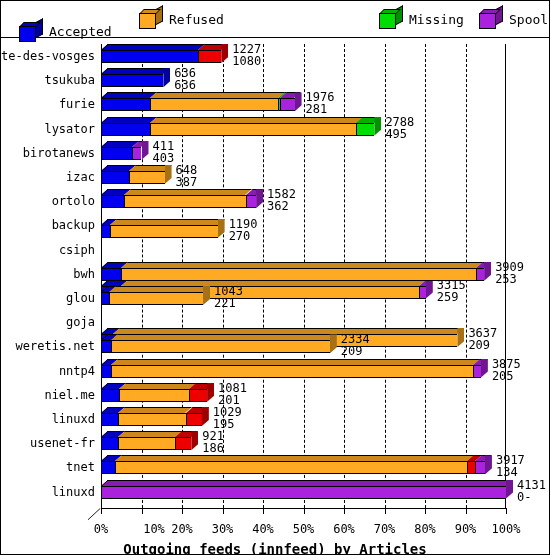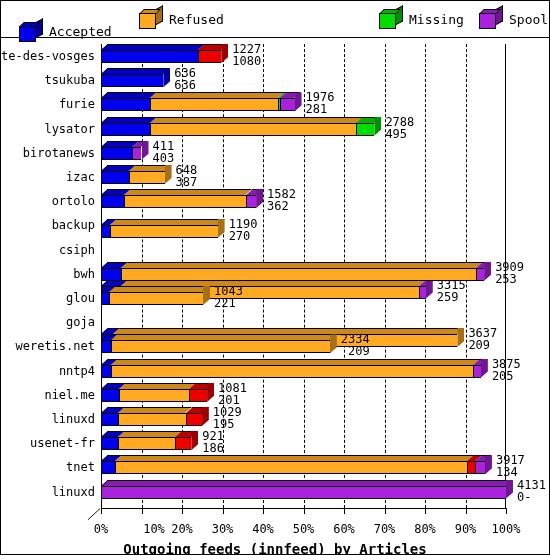--- a/index.html
+++ b/index.html
@@ -242,21 +242,21 @@
               <div>1043</div>
               <div>221</div>
             </div></div>
         </div>
         <div class="row" style="top: 290px; width: 425px;">
           <div class="bar3d"><div class="segtop" style="left: 0px; width: 12.15px; background: rgb(0, 0, 190); transform: skewX(-49deg); transform-origin: left bottom; border-top: 1px solid rgb(0, 0, 0); border-left: 1px solid rgb(0, 0, 0);"></div><div class="seg first" style="left: 0px; width: 12.15px; background: rgb(0, 0, 238);"></div><div class="segtop" style="left: 12.15px; width: 344.25px; background: rgb(204, 136, 27); transform: skewX(-49deg); transform-origin: left bottom; border-top: 1px solid rgb(0, 0, 0); border-left: none;"></div><div class="seg" style="left: 12.15px; width: 344.25px; background: rgb(255, 170, 34); border-left: 1px solid rgb(0, 0, 0);"></div><div class="capside" style="left: 356.4px; background: rgb(168, 112, 22); clip-path: polygon(0px 0px, 100% 0px, 100% 68%, 0px 100%); border: none;"></div><svg></svg><div class="valbox" style="left: 367.4px;">
               <div>3637</div>
               <div>209</div>
             </div></div>
         </div>
-        <div class="row" style="top: 296.4px; width: 425px; text-align: right;">
+        <div class="row" style="top: 296.4px; width: 425px;">
           <div class="bar3d"><div class="segtop" style="left: 0px; width: 10.125px; background: rgb(0, 0, 190); transform: skewX(-49deg); transform-origin: left bottom; border-top: 1px solid rgb(0, 0, 0); border-left: 1px solid rgb(0, 0, 0);"></div><div class="seg first" style="left: 0px; width: 10.125px; background: rgb(0, 0, 238);"></div><div class="segtop" style="left: 10.125px; width: 218.7px; background: rgb(204, 136, 27); transform: skewX(-49deg); transform-origin: left bottom; border-top: 1px solid rgb(0, 0, 0); border-left: none;"></div><div class="seg" style="left: 10.125px; width: 218.7px; background: rgb(255, 170, 34); border-left: 1px solid rgb(0, 0, 0);"></div><div class="capside" style="left: 228.825px; background: rgb(168, 112, 22); clip-path: polygon(0px 0px, 100% 0px, 100% 68%, 0px 100%); border: none;"></div><svg></svg><div class="valbox" style="left: 239.825px;">
               <div>2334</div>
               <div>209</div>
             </div></div>
         </div>
         <div class="row" style="top: 320.6px; width: 425px;">
           <div class="bar3d"><div class="segtop" style="left: 0px; width: 10.125px; background: rgb(0, 0, 190); transform: skewX(-49deg); transform-origin: left bottom; border-top: 1px solid rgb(0, 0, 0); border-left: 1px solid rgb(0, 0, 0);"></div><div class="seg first" style="left: 0px; width: 10.125px; background: rgb(0, 0, 238);"></div><div class="segtop" style="left: 10.125px; width: 361.665px; background: rgb(204, 136, 27); transform: skewX(-49deg); transform-origin: left bottom; border-top: 1px solid rgb(0, 0, 0); border-left: none;"></div><div class="seg" style="left: 10.125px; width: 361.665px; background: rgb(255, 170, 34); border-left: 1px solid rgb(0, 0, 0);"></div><div class="segtop" style="left: 371.79px; width: 8.1px; background: rgb(136, 27, 177); transform: skewX(-49deg); transform-origin: left bottom; border-top: 1px solid rgb(0, 0, 0); border-left: none;"></div><div class="seg" style="left: 371.79px; width: 8.1px; background: rgb(170, 34, 221); border-left: 1px solid rgb(0, 0, 0);"></div><div class="capside" style="left: 379.89px; background: rgb(112, 22, 146); clip-path: polygon(0px 0px, 100% 0px, 100% 68%, 0px 100%); border: none;"></div><svg></svg><div class="valbox" style="left: 390.89px;">
               <div>3875</div>
               <div>205</div>
             </div></div>

